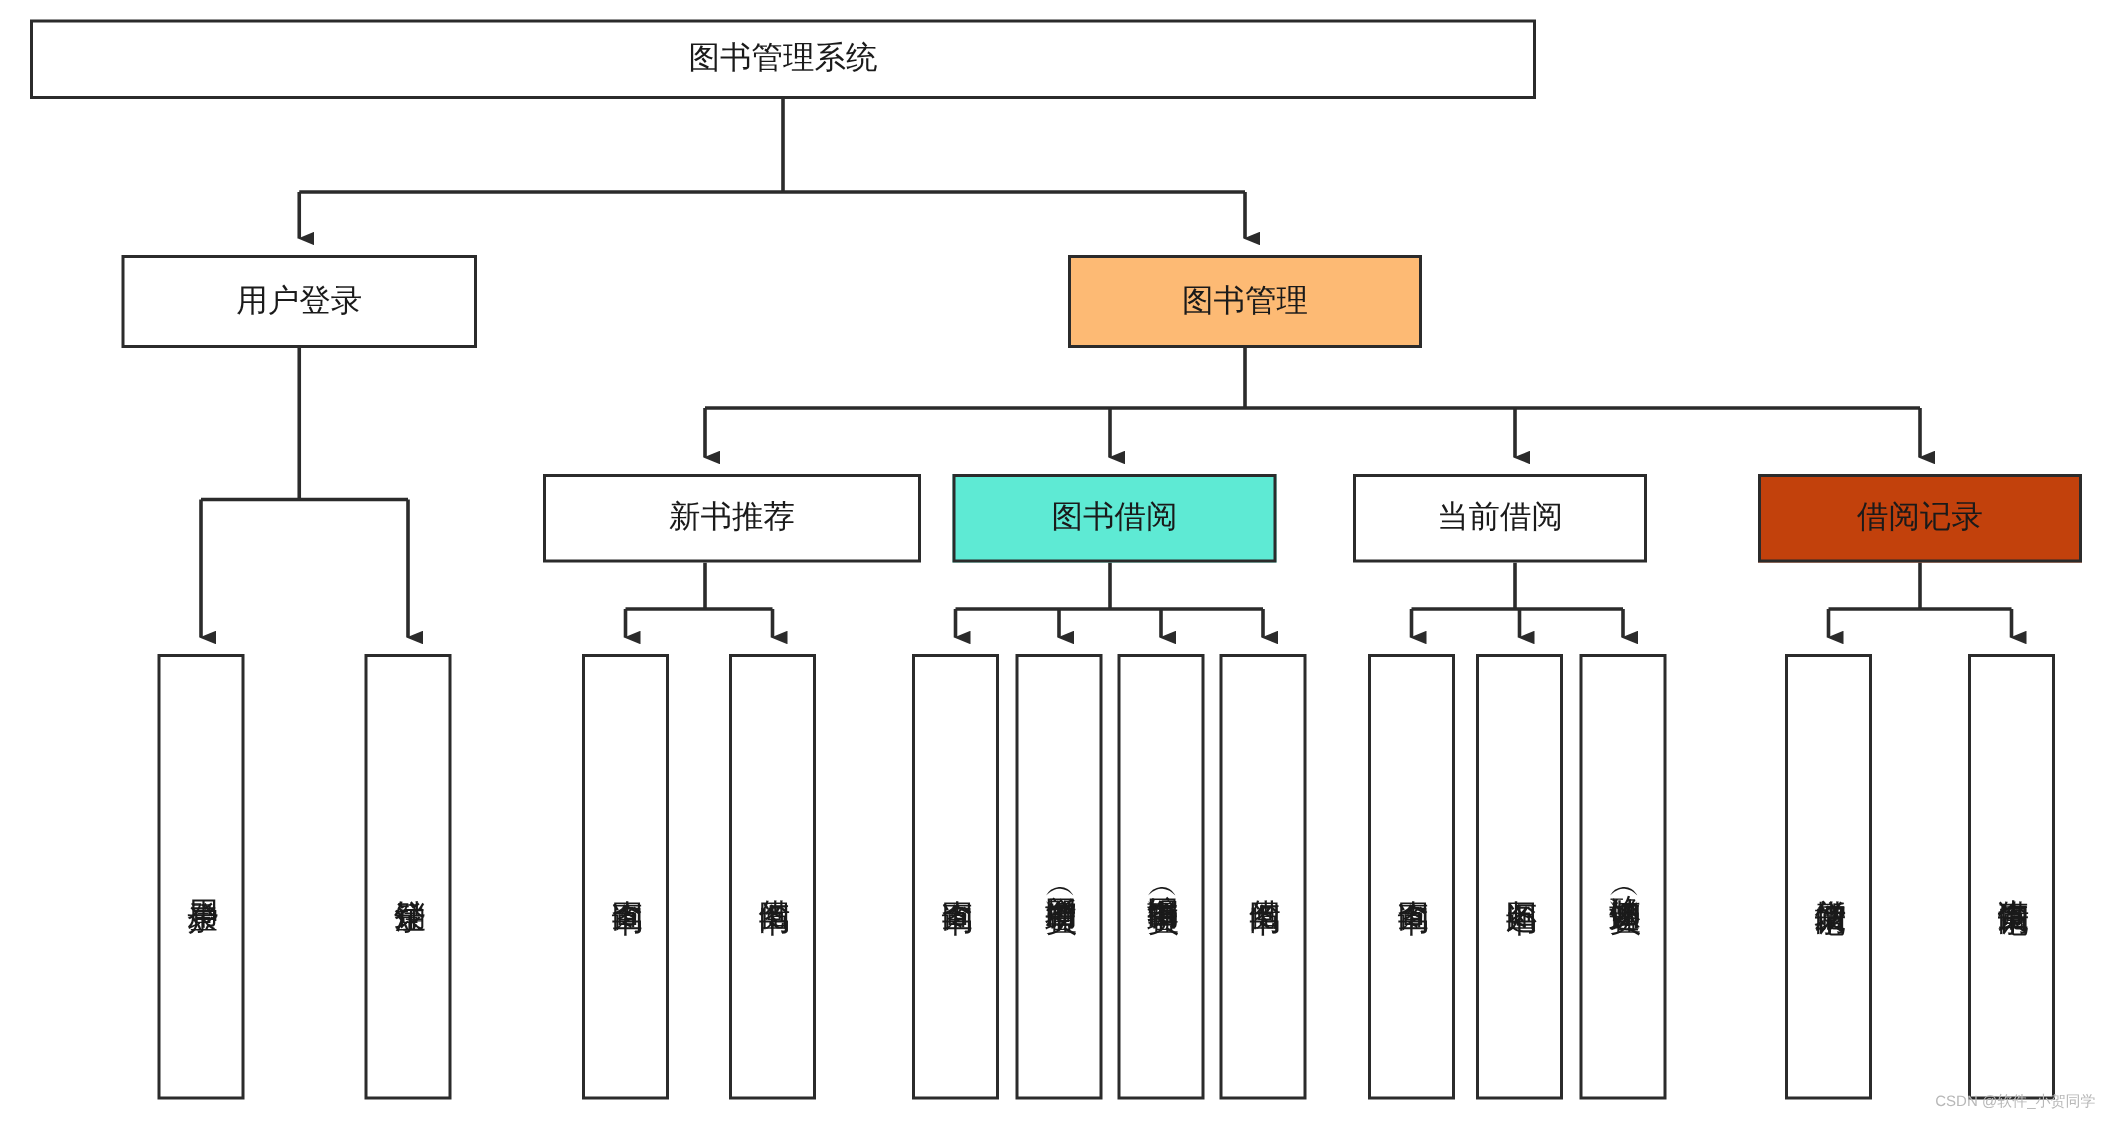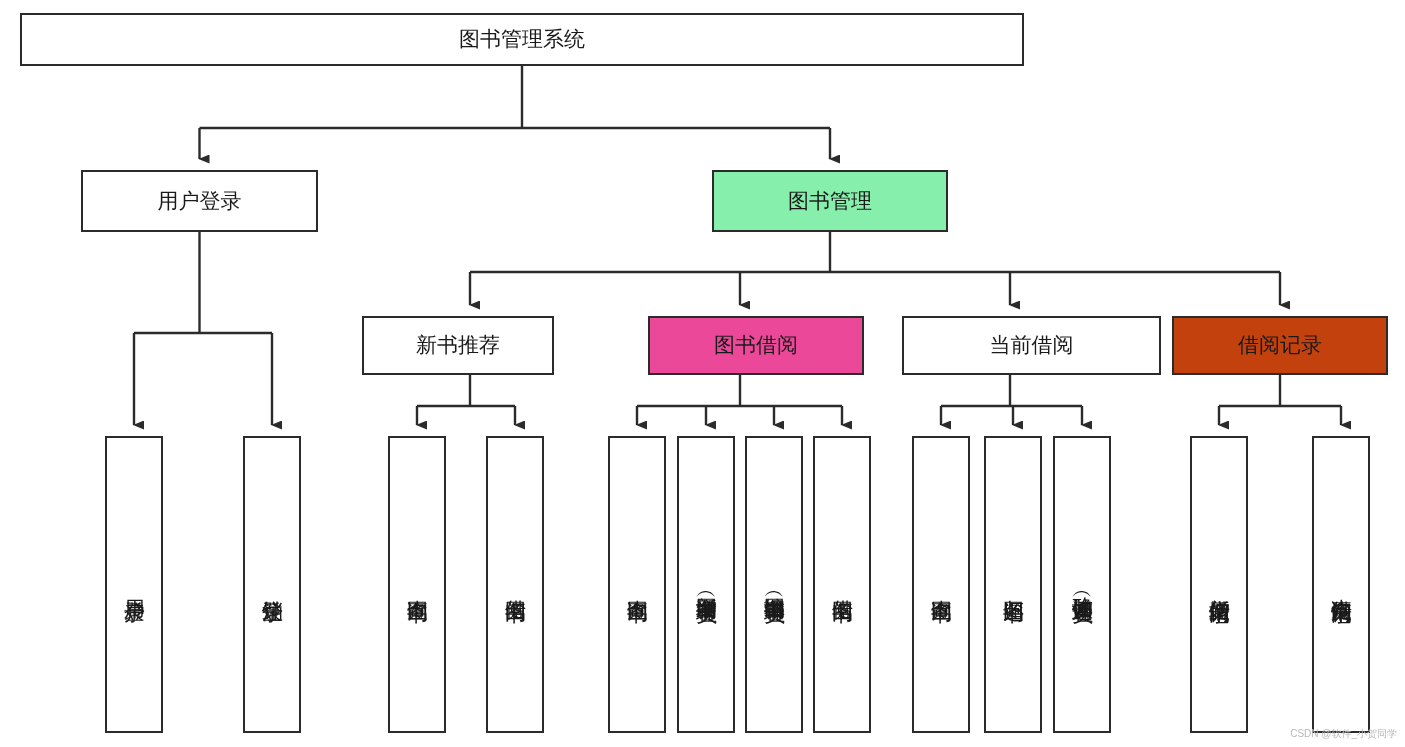--- a/index.html
+++ b/index.html
@@ -109,30 +109,30 @@
         <line x1="1341" y1="406" x2="1341" y2="425" stroke="#2b2b2b" stroke-width="2.4" marker-end="url(#arrowhead)"></line>
       </g>
   </svg>
   <div id="node-layer">
       <div class="node horizontal title" style="left: 20px; top: 13px; width: 1004px; height: 53px; border-color: rgb(43, 43, 43); background: rgb(255, 255, 255);">
         <span class="label" style="color: rgb(26, 26, 26);">图书管理系统</span>
       </div>
       <div class="node horizontal" style="left: 81px; top: 170px; width: 237px; height: 62px; border-color: rgb(43, 43, 43); background: rgb(255, 255, 255);">
         <span class="label" style="color: rgb(26, 26, 26);">用户登录</span>
       </div>
-      <div class="node horizontal" style="left: 712px; top: 170px; width: 236px; height: 62px; border-color: rgb(43, 43, 43); background: #86efac;">
+      <div class="node horizontal" style="left: 712px; top: 170px; width: 236px; height: 62px; border-color: rgb(43, 43, 43); background: #fdba74;">
         <span class="label" style="color: rgb(26, 26, 26);">图书管理</span>
       </div>
-      <div class="node horizontal" style="left: 362px; top: 316px; width: 192px; height: 59px; border-color: rgb(43, 43, 43); background: rgb(255, 255, 255);">
+      <div class="node horizontal" style="left: 362px; top: 316px; width: 252px; height: 59px; border-color: rgb(43, 43, 43); background: rgb(255, 255, 255);">
         <span class="label" style="color: rgb(26, 26, 26);">新书推荐</span>
       </div>
-      <div class="node horizontal" style="left: 648px; top: 316px; width: 216px; height: 59px; border-color: rgb(43, 43, 43); background: #ec4899;">
+      <div class="node horizontal" style="left: 635px; top: 316px; width: 216px; height: 59px; border-color: rgb(43, 43, 43); background: #5eead4;">
         <span class="label" style="color: rgb(26, 26, 26);">图书借阅</span>
       </div>
-      <div class="node horizontal" style="left: 902px; top: 316px; width: 259px; height: 59px; border-color: rgb(43, 43, 43); background: rgb(255, 255, 255);">
+      <div class="node horizontal" style="left: 902px; top: 316px; width: 196px; height: 59px; border-color: rgb(43, 43, 43); background: rgb(255, 255, 255);">
         <span class="label" style="color: rgb(26, 26, 26);">当前借阅</span>
       </div>
       <div class="node horizontal" style="left: 1172px; top: 316px; width: 216px; height: 59px; border-color: rgb(43, 43, 43); background: #c2410c;">
         <span class="label" style="color: rgb(26, 26, 26);">借阅记录</span>
       </div>
       <div class="node vertical" style="left: 105px; top: 436px; width: 58px; height: 297px; border-color: rgb(43, 43, 43); background: rgb(255, 255, 255);">
         <span class="label" style="color: rgb(26, 26, 26);">用户登录</span>
       </div>
       <div class="node vertical" style="left: 243px; top: 436px; width: 58px; height: 297px; border-color: rgb(43, 43, 43); background: rgb(255, 255, 255);">
         <span class="label" style="color: rgb(26, 26, 26);">注销登录</span>

